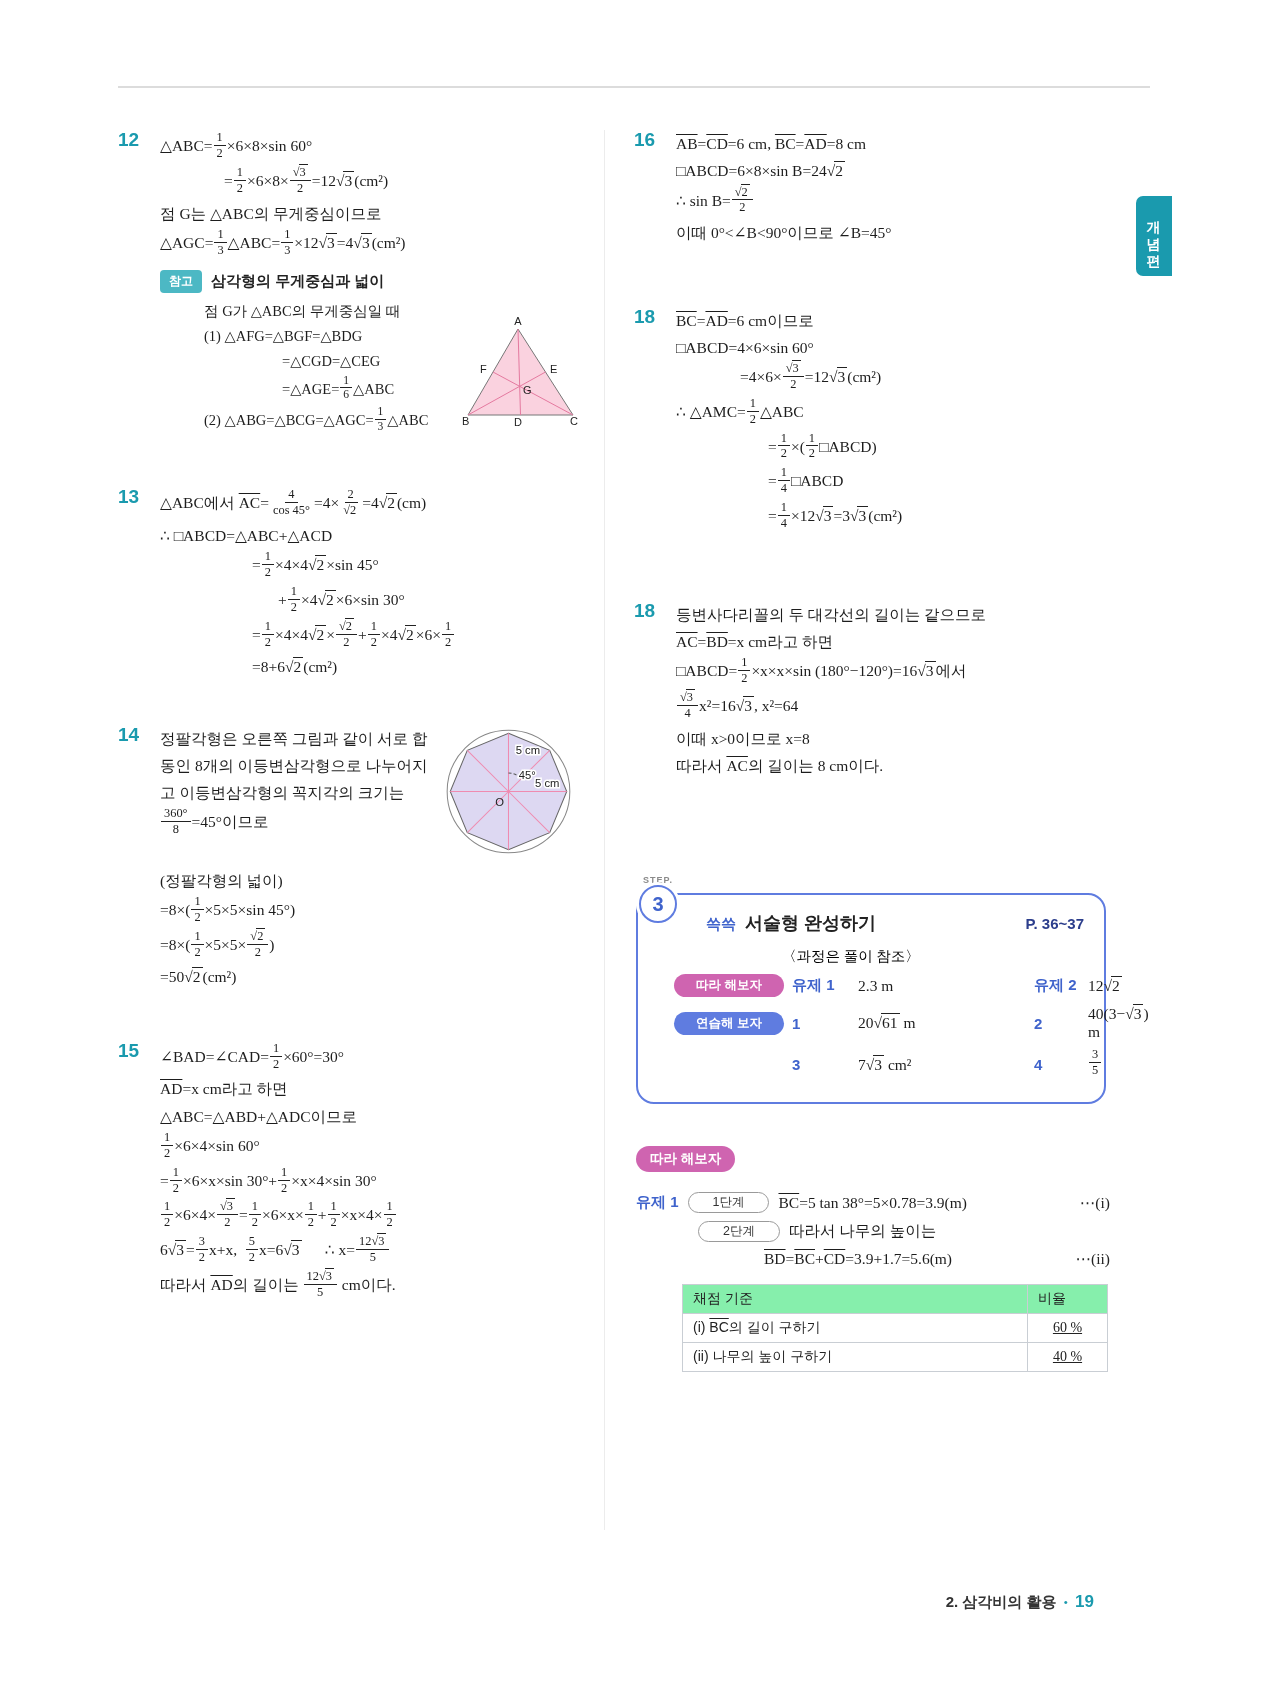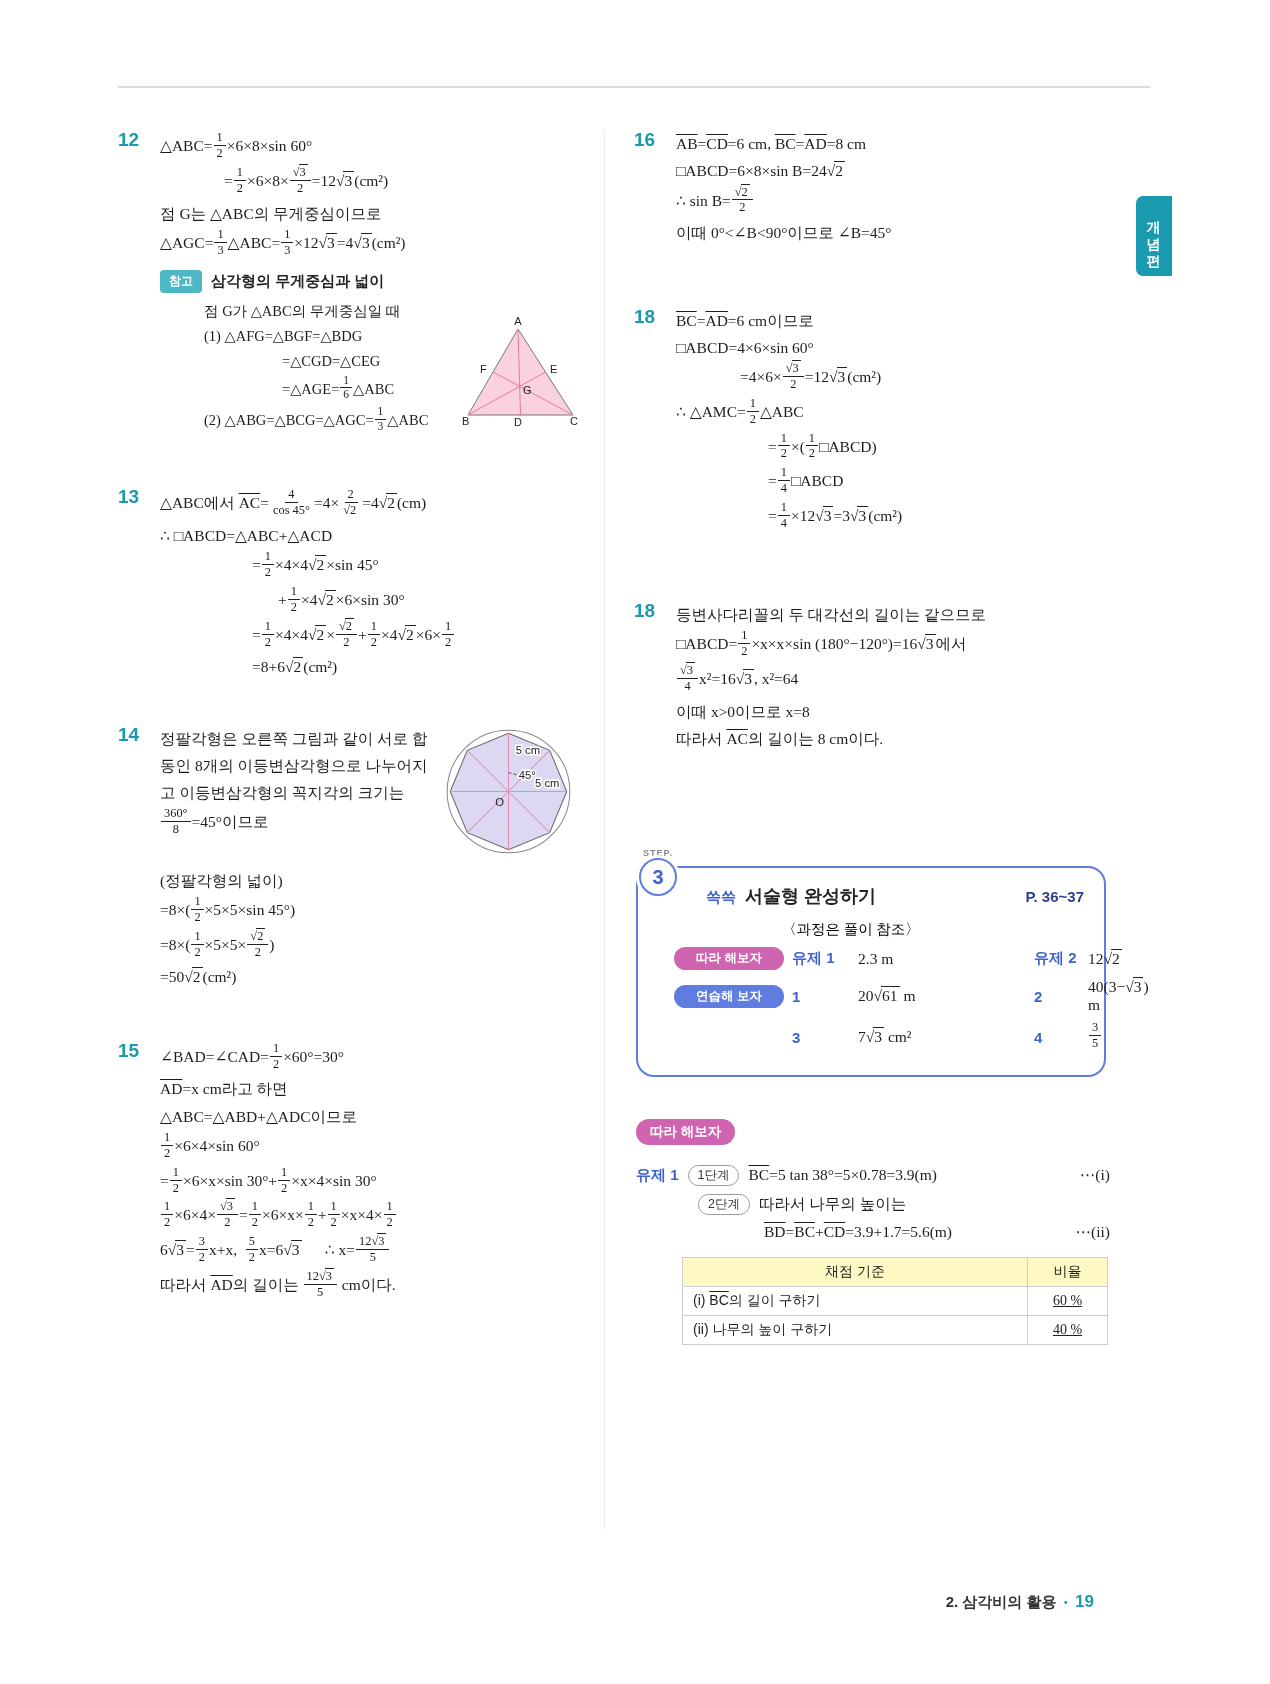--- a/index.html
+++ b/index.html
@@ -87,31 +87,31 @@
   .anslabel { color:#3f63cc; font:700 15px "Liberation Sans",sans-serif; }
   .ansval { font-size:15.5px; white-space:pre-wrap; }
 
   
   .follow { margin-left:2px; }
   .followbadge { display:inline-block; background:#cf64b0; color:#fff;
                  font:700 13.5px "Liberation Sans",sans-serif;
                  padding:4px 14px; border-radius:16px; margin-bottom:12px; }
   .frow { display:flex; align-items:center; gap:9px; margin:8px 0; white-space:pre-wrap; }
   .flabel { color:#3f63cc; font:700 15px "Liberation Sans",sans-serif; flex:none; }
-  .stagepill { flex:none; border:1.2px solid #9a9a9a; border-radius:14px; padding:1px 9px;
+  .stagepill { flex:none; border:1.2px solid #9a9a9a; border-radius:14px; padding:1px 24px;
                font:400 12.5px "Liberation Sans",sans-serif; color:#333; background:#fff; }
   .fformula { white-space:pre-wrap; }
   .fmark { margin-left:auto; color:#222; }
   .findent1 { padding-left:62px; }
   .findent2 { padding-left:128px; }
 
   .gradetable { border-collapse:collapse; margin:16px 0 0 46px; width:calc(100% - 48px);
                 font:400 14px "Liberation Sans",sans-serif; color:#222; }
   .gradetable th, .gradetable td { border:1px solid #c9ced4; padding:5px 10px; }
-  .gradetable th { background:#fef9c3; font-weight:400; text-align:center; }
+  .gradetable th { background:#86efac; font-weight:400; text-align:left; }
   .gradetable td.criteria { text-align:left; }
   .gradetable td.ratio { width:80px; text-align:center; font-family:"Liberation Serif",serif;text-decoration:underline; }
 
   .pagefooter { position:absolute; right:176px; top:1592px; display:flex; align-items:baseline; gap:7px; }
   .pf-chapter { font:700 15px "Liberation Sans",sans-serif; color:#333; }
   .pf-dot { color:#1a9aae; font-size:13px; }
   .pf-num { color:#1a9aae; font:700 17px "Liberation Sans",sans-serif; }
 
   svg text { font-family:"Liberation Sans",sans-serif; }
 </style>
@@ -264,20 +264,21 @@
           <div class="mline ind2">=<span class="frac"><span class="fnum">1</span><span class="fden">4</span></span>×12<span class="sqrt"><span class="rad">√</span><span class="radand">3</span></span>=3<span class="sqrt"><span class="rad">√</span><span class="radand">3</span></span>(cm²)</div>
         </div>
     </div>
   </section>
 
   <section class="problem p18">
     <div class="pnum">18</div>
     <div class="pbody">
       <div>
           <div class="mline">등변사다리꼴의 두 대각선의 길이는 같으므로</div>
+          <div class="mline"><span class="olx">AC</span>=<span class="olx">BD</span>=x cm라고 하면</div>
           <div class="mline">□ABCD=<span class="frac"><span class="fnum">1</span><span class="fden">2</span></span>×x×x×sin (180°−120°)=16<span class="sqrt"><span class="rad">√</span><span class="radand">3</span></span>에서</div>
           <div class="mline"><span class="frac"><span class="fnum"><span class="sqrt"><span class="rad">√</span><span class="radand">3</span></span></span><span class="fden">4</span></span>x²=16<span class="sqrt"><span class="rad">√</span><span class="radand">3</span></span>, x²=64</div>
           <div class="mline">이때 x&gt;0이므로 x=8</div>
           <div class="mline">따라서 <span class="olx">AC</span>의 길이는 8 cm이다.</div>
         </div>
     </div>
   </section>
 
   <div class="stepbox">
     <div class="stepmark">

